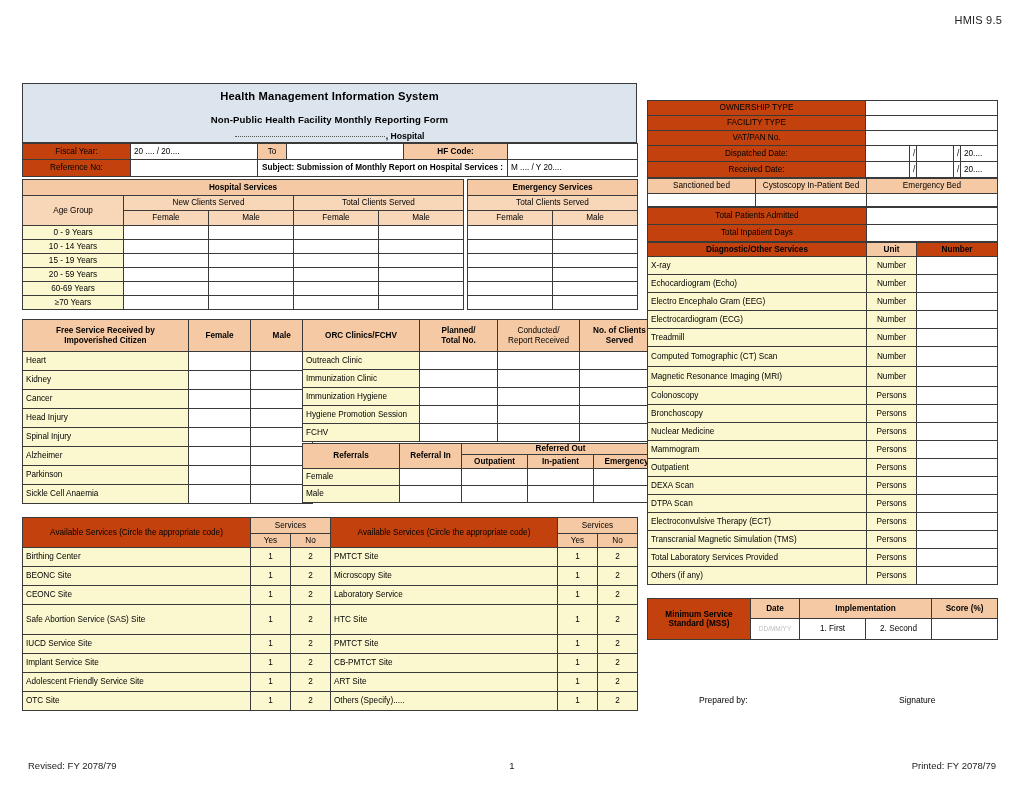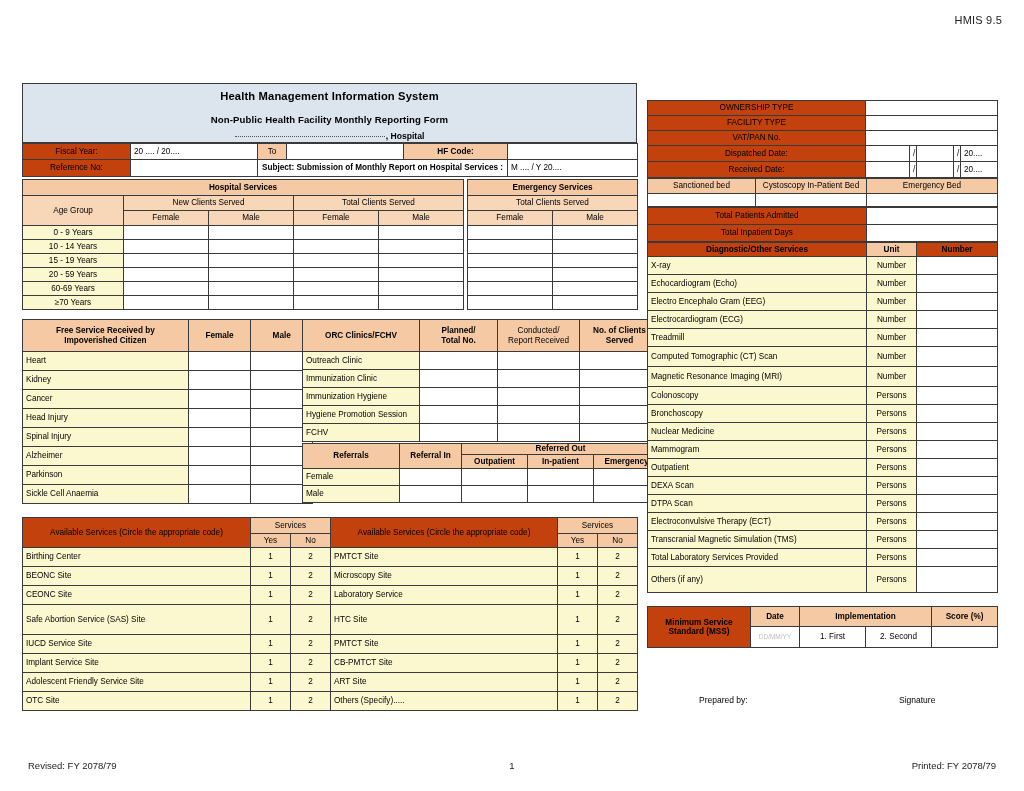--- a/index.html
+++ b/index.html
@@ -660,21 +660,21 @@
       <tr style="height:18px">
         <td class="lbl">Transcranial Magnetic Simulation (TMS)</td>
         <td class="lbl-c">Persons</td>
         <td class="blank"></td>
       </tr>
       <tr style="height:18px">
         <td class="lbl">Total Laboratory Services Provided</td>
         <td class="lbl-c">Persons</td>
         <td class="blank"></td>
       </tr>
-      <tr style="height:26px">
+      <tr style="height:18px">
         <td class="lbl">Others (if any)</td>
         <td class="lbl-c">Persons</td>
         <td class="blank"></td>
       </tr>
     </tbody>
       </table>
 
     <table style="width:350px;margin-top:13px;">
       <colgroup>
           <col style="width:103px">

